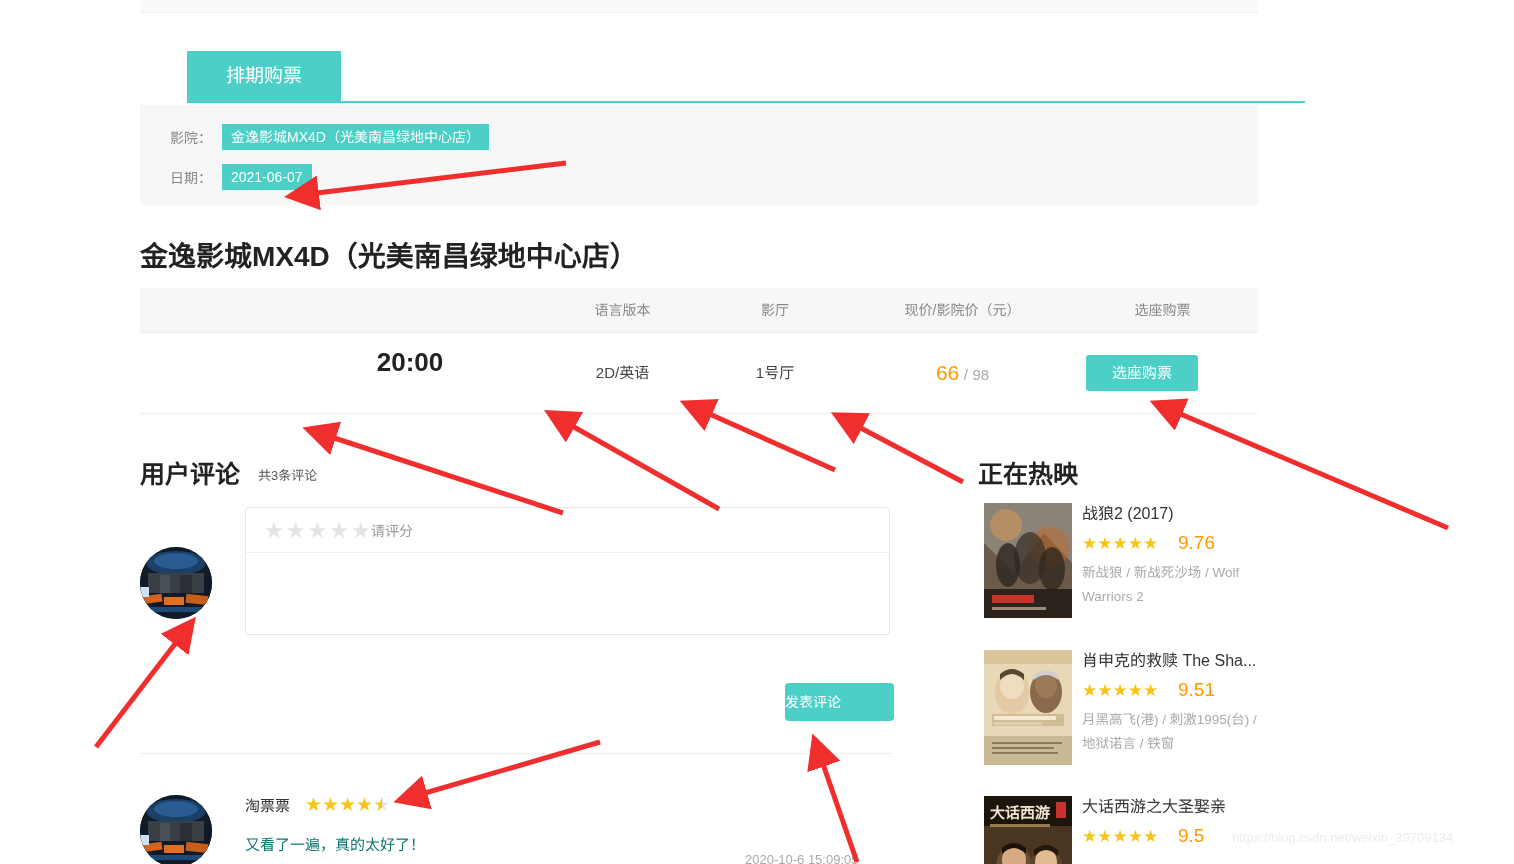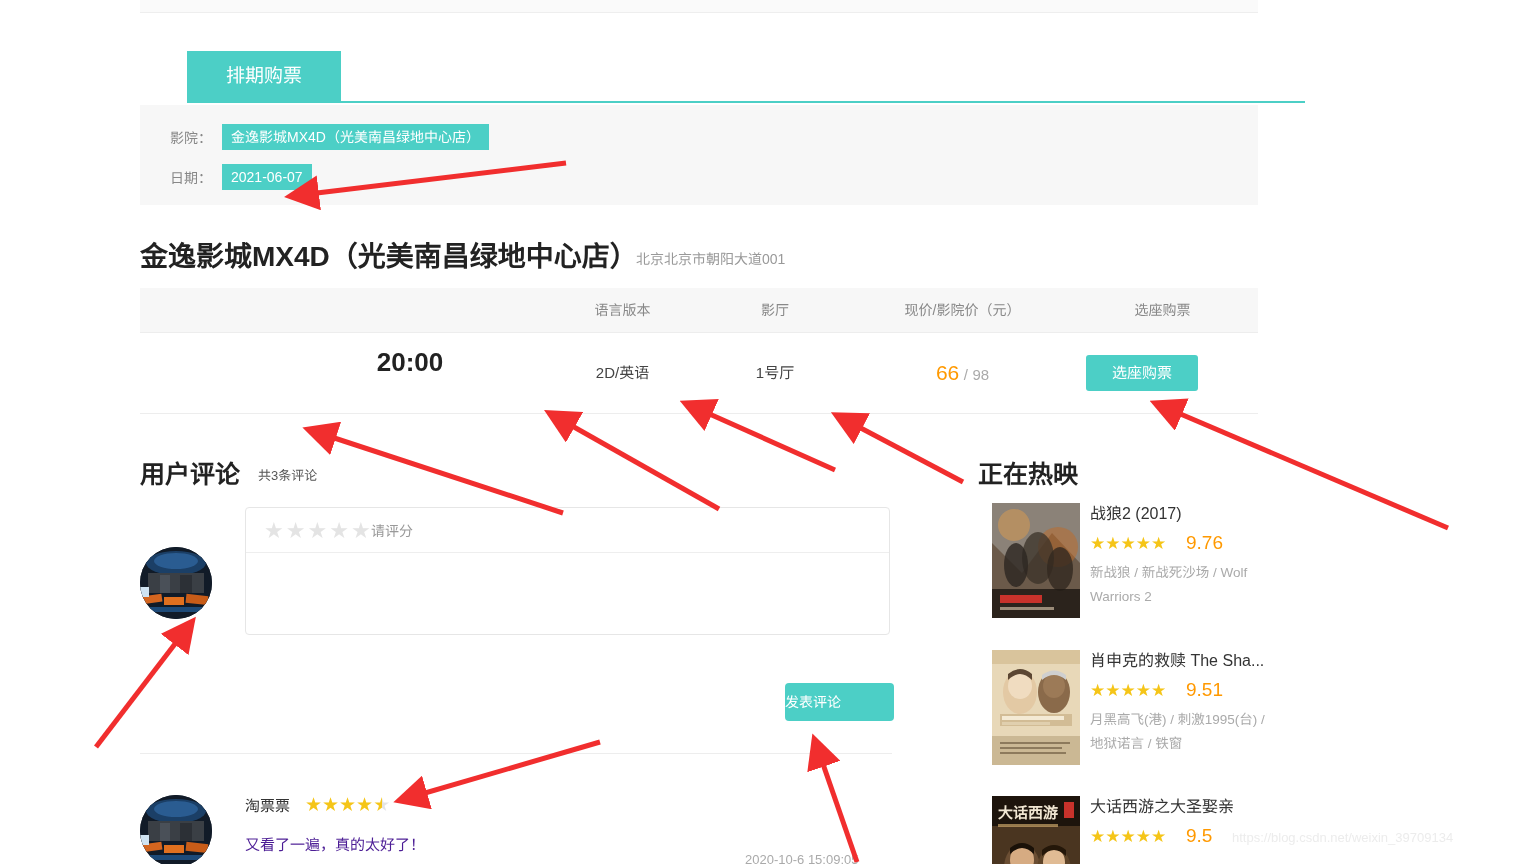--- a/index.html
+++ b/index.html
@@ -80,27 +80,27 @@
   .rate-stars{position:absolute;left:18px;top:10px;font-size:22px;color:#e4e4e4;letter-spacing:2px;line-height:26px;cursor:pointer;}
   .rate-hint{position:absolute;left:125px;top:11px;font-size:14px;color:#999;line-height:24px;}
   .editor-body{position:absolute;left:0;top:45px;width:100%;height:82px;}
   .post-btn{position:absolute;left:645px;top:228px;width:109px;height:38px;line-height:38px;
             background:#4ccfc6;color:#fff;font-size:14px;border-radius:4px;cursor:pointer;}
   .divider{position:absolute;left:0;top:298px;width:752px;height:1px;background:#ededed;}
 
   .cmt-avatar{left:0px;top:340px;width:72px;height:72px;}
   .cmt-user{position:absolute;left:105px;top:340px;font-size:15px;color:#333;line-height:22px;}
   .cmt-stars{position:absolute;left:165px;top:338px;font-size:19px;color:#f5c518;letter-spacing:0px;line-height:24px;}
-  .cmt-text{position:absolute;left:105px;top:378px;font-size:15px;color:#4c1d95;line-height:24px;}
+  .cmt-text{position:absolute;left:105px;top:378px;font-size:15px;color:#0f766e;line-height:24px;}
   .cmt-time{position:absolute;left:605px;top:395px;font-size:13px;color:#aaa;line-height:20px;}
 
   
   .hot{position:absolute;left:978px;top:455px;width:290px;}
   .hot-title{position:absolute;left:0;top:0;font-size:25px;font-weight:bold;color:#222;line-height:38px;}
-  .movie{position:absolute;left:12px;width:290px;height:118px;}
+  .movie{position:absolute;left:4px;width:290px;height:118px;}
   .m0{top:48px;} .m1{top:195px;} .m2{top:341px;}
   .poster{position:absolute;left:2px;top:0;width:88px;height:115px;overflow:hidden;background:#222;}
   .poster svg{display:block;}
   .m-name{position:absolute;left:100px;top:0;width:190px;font-size:16px;color:#333;line-height:22px;
           white-space:nowrap;overflow:hidden;cursor:pointer;}
   .m-stars{position:absolute;left:100px;top:30px;font-size:17px;color:#f5c518;line-height:22px;}
   .m-score{position:absolute;left:196px;top:28px;font-size:19px;color:#ff9900;line-height:24px;}
   .m-alias{position:absolute;left:100px;top:58px;width:180px;font-size:13.5px;color:#aaa;line-height:24px;}
 
   .watermark{position:absolute;left:1232px;top:830px;font-size:13px;color:#ececec;white-space:nowrap;}
@@ -125,21 +125,20 @@
       <div class="chip cinema">金逸影城MX4D（光美南昌绿地中心店）</div>
     </div>
     <div class="filter-row r2">
       <div class="filter-label">日期：</div>
       <div class="chip date">2021-06-07</div>
     </div>
   </div>
 
   <div class="cinema-head">
     <div class="cinema-name">金逸影城MX4D（光美南昌绿地中心店）</div>
-    <div class="cinema-addr">北京北京市朝阳大道001</div>
   </div>
 
   <div class="sched">
     <div class="sched-head">
       <span class="c2">语言版本</span>
       <span class="c3">影厅</span>
       <span class="c4">现价/影院价（元）</span>
       <span class="c5">选座购票</span>
     </div>
     <div class="sched-row">

